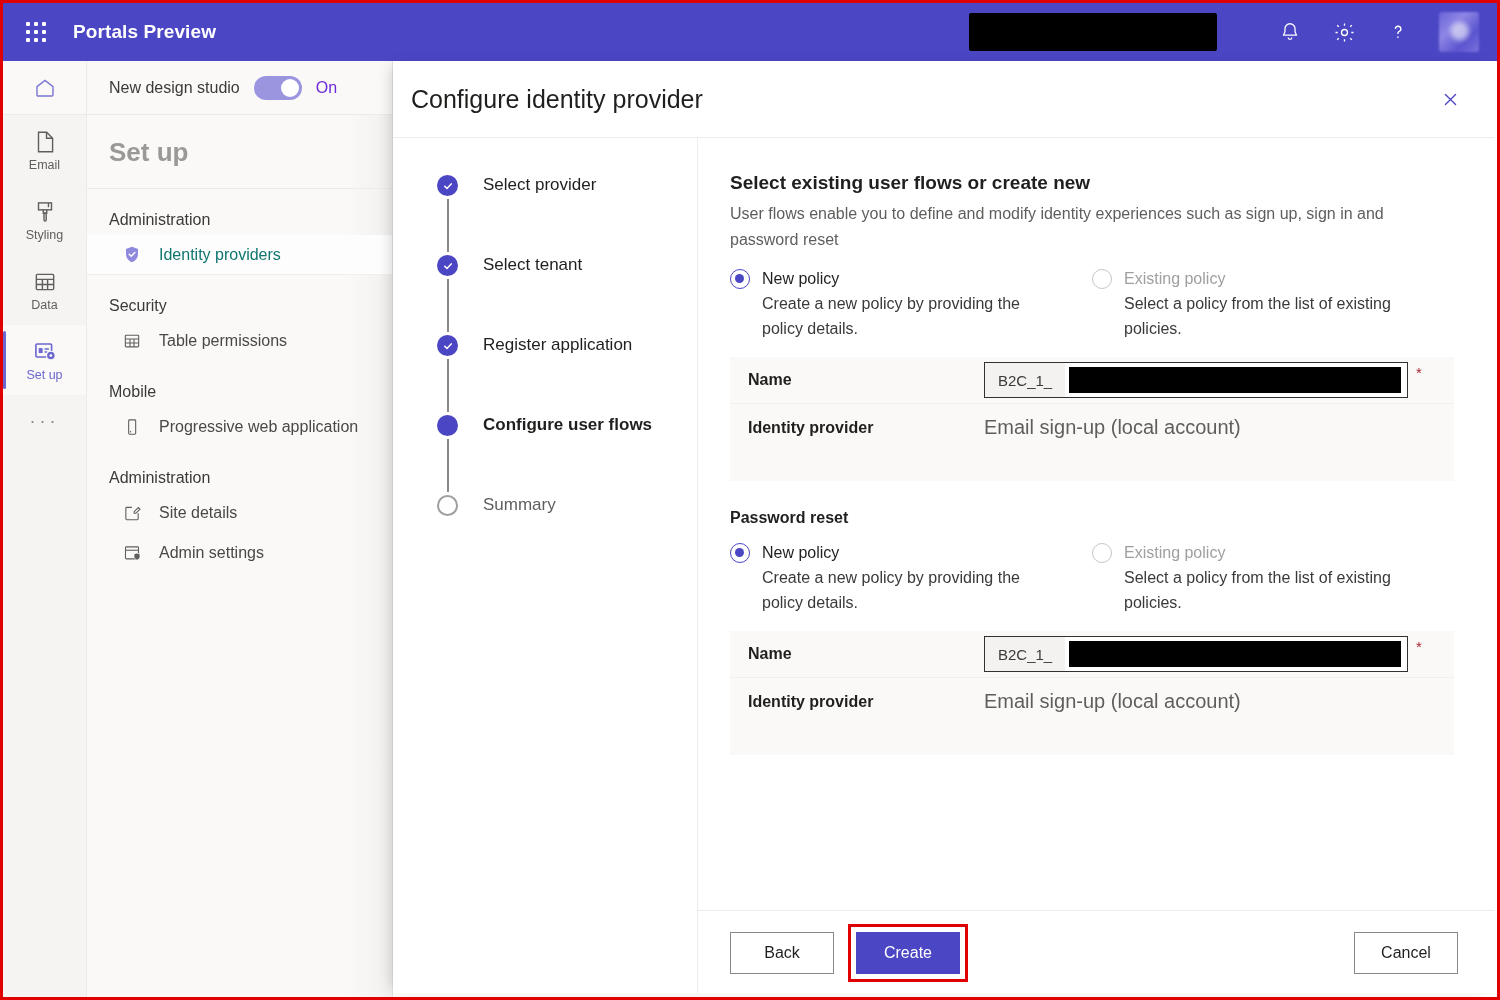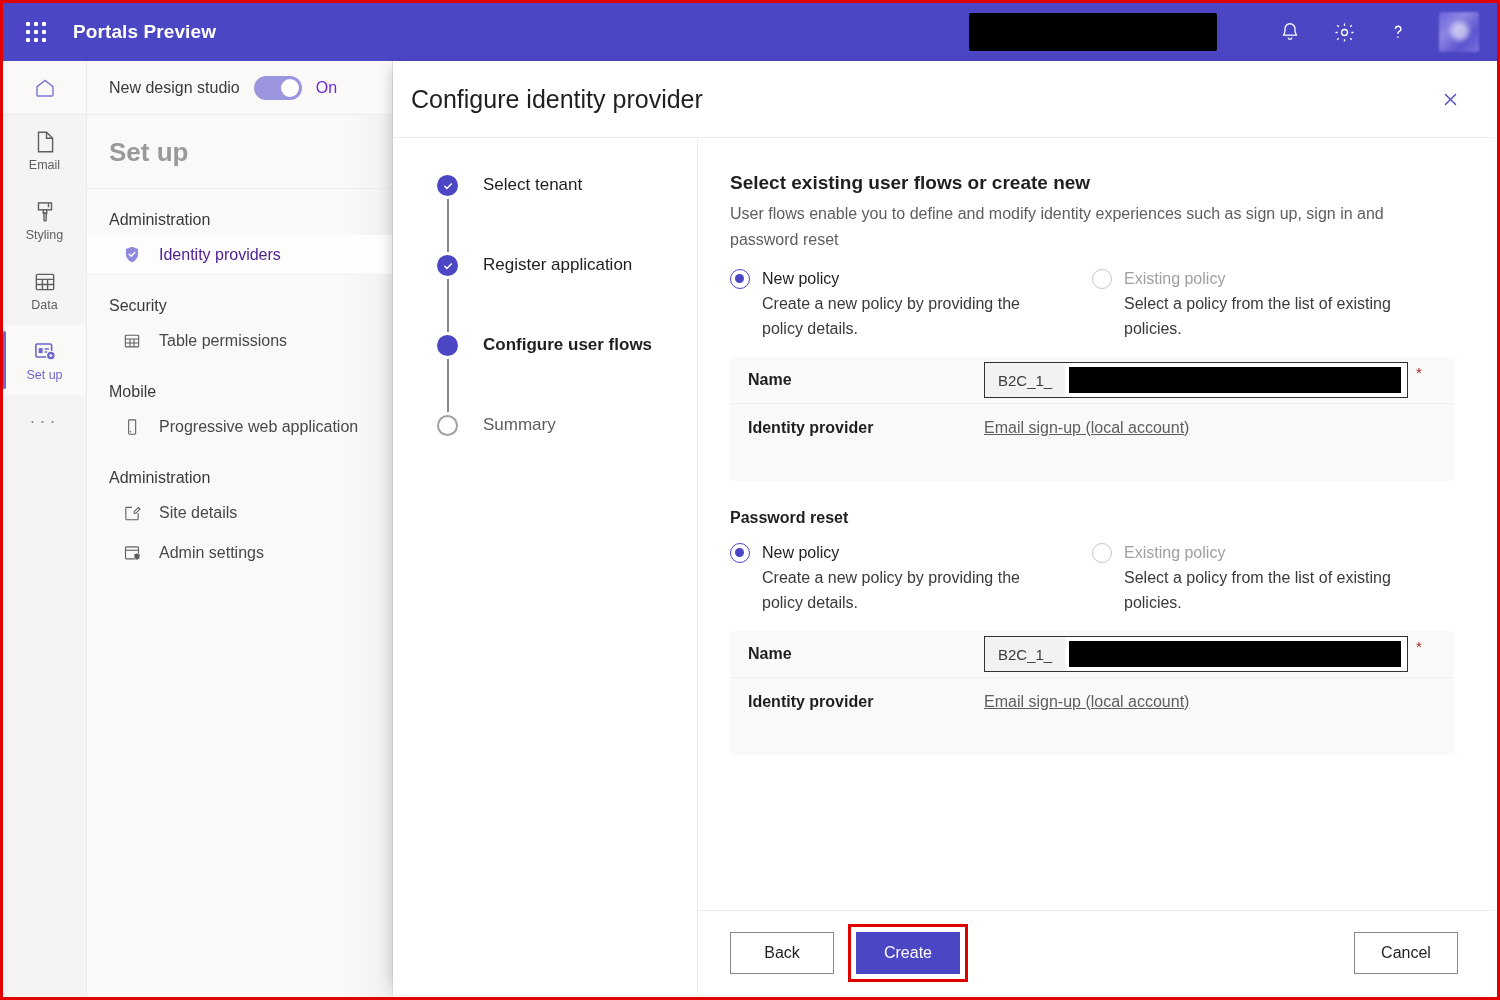--- a/index.html
+++ b/index.html
@@ -104,21 +104,21 @@
   .designbar .on { font-size: 16px; color: #6d28d9; }
   .setup-title {
     padding: 22px 0 20px 22px; font-size: 26px; font-weight: 700; color: #9b9896;
     border-bottom: 1px solid #edebe9;
   }
   .nav-group { font-size: 16px; color: #3b3a39; padding: 22px 0 6px 22px; }
   .nav-item {
     height: 40px; display: flex; align-items: center; gap: 16px;
     padding-left: 34px; font-size: 16px; color: #4a4846; cursor: pointer;
   }
-  .nav-item.active { background: #fdfdfd; color: #4c1d95; border-bottom: 1px solid #f0eff0; }
+  .nav-item.active { background: #fdfdfd; color: #0f766e; border-bottom: 1px solid #f0eff0; }
   .nav-item .ni-icon { width: 22px; height: 22px; display: flex; align-items: center; justify-content: center; flex: 0 0 auto; }
 
   
   .dialog {
     position: absolute; left: 390px; top: 58px; right: 3px; bottom: 3px;
     background: #ffffff;
     box-shadow: -6px 0 14px -6px rgba(0,0,0,.22);
     display: flex; flex-direction: column;
   }
   .dlg-header {
@@ -172,21 +172,21 @@
   }
   .radio.disabled { border-color: #c8c6c4; }
   .radio-label { font-size: 16px; color: #201f1e; }
   .radio-label.dim { color: #a19f9d; }
   .radio-desc { font-size: 16px; color: #3b3a39; line-height: 25px; margin: 2px 0 0 32px; }
 
   .fieldbox { background: #faf9f8; margin-top: 16px; padding: 0 0 30px 0; }
   .fb-row { display: flex; align-items: center; min-height: 47px; padding: 0 18px; }
   .fb-row.sep { border-bottom: 1px solid #f0efee; }
   .fb-label { width: 236px; flex: 0 0 auto; font-size: 16px; color: #201f1e; font-weight: 600; }
-  .fb-value { font-size: 16px; color: #605e5c; text-decoration: underline; }
+  .fb-value { font-size: 20px; color: #605e5c; }
   .name-input-wrap { display: flex; align-items: center; }
   .name-input {
     display: flex; align-items: stretch; width: 424px; height: 36px;
     border: 1.5px solid #323130; background: #fff;
   }
   .name-prefix {
     background: #f3f2f1; color: #3b3a39; font-size: 15px;
     display: flex; align-items: center; padding: 0 13px; flex: 0 0 auto;
   }
   .name-redact { flex: 1 1 auto; margin: 4px 6px 4px 4px; background: #000; }
@@ -372,20 +372,29 @@
       <div class="dlg-close">
         <svg width="19" height="19" viewBox="0 0 24 24" fill="none" stroke="#4b46c4" stroke-width="1.7" stroke-linecap="round">
           <path d="M5.6 5.6 18.4 18.4M18.4 5.6 5.6 18.4"></path>
         </svg>
       </div>
     </div>
 
     <div class="dlg-body">
 
       <div class="steps">
+        <div class="step done">
+          <div class="bullet">
+            <svg width="12" height="12" viewBox="0 0 24 24" fill="none" stroke="#fff" stroke-width="3" stroke-linecap="round">
+                <path d="m5.5 12.4 4.4 4.4 8.6-9"></path>
+              </svg>
+          </div>
+          <div class="slabel">Select provider</div>
+          <div class="connector"></div>
+        </div>
         <div class="step done">
           <div class="bullet">
             <svg width="12" height="12" viewBox="0 0 24 24" fill="none" stroke="#fff" stroke-width="3" stroke-linecap="round">
                 <path d="m5.5 12.4 4.4 4.4 8.6-9"></path>
               </svg>
           </div>
           <div class="slabel">Select tenant</div>
           <div class="connector"></div>
         </div>
         <div class="step done">

